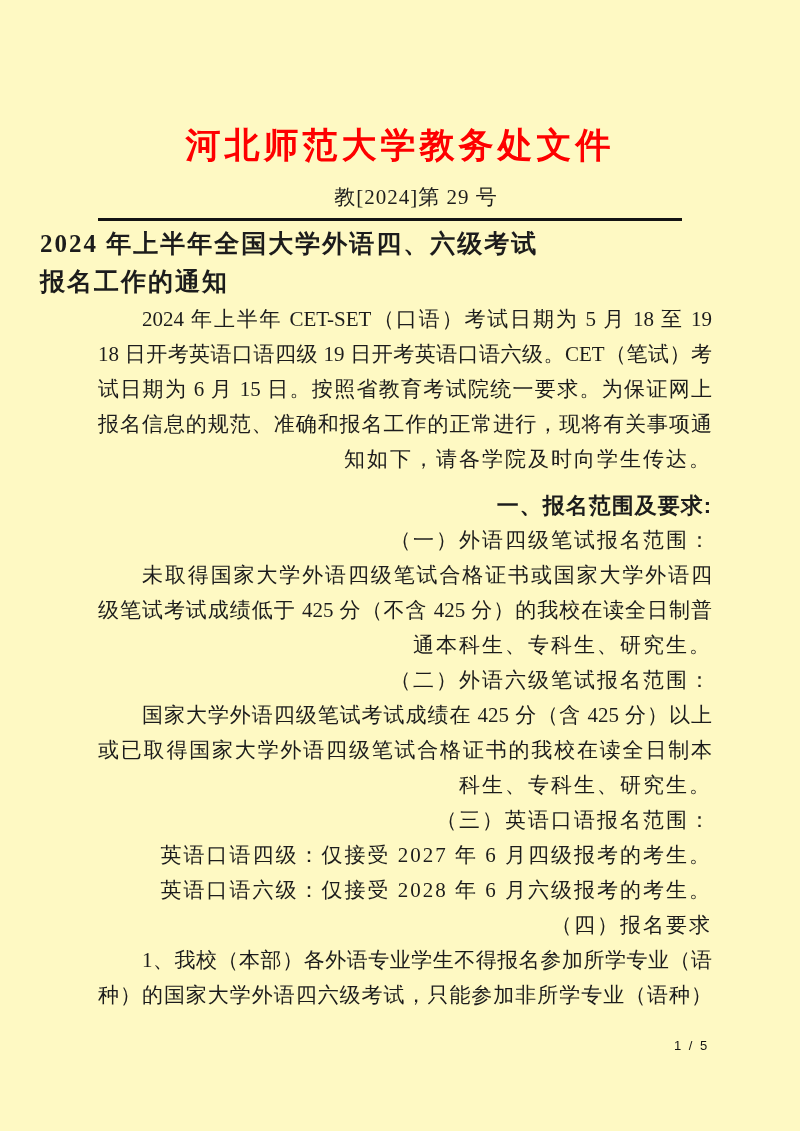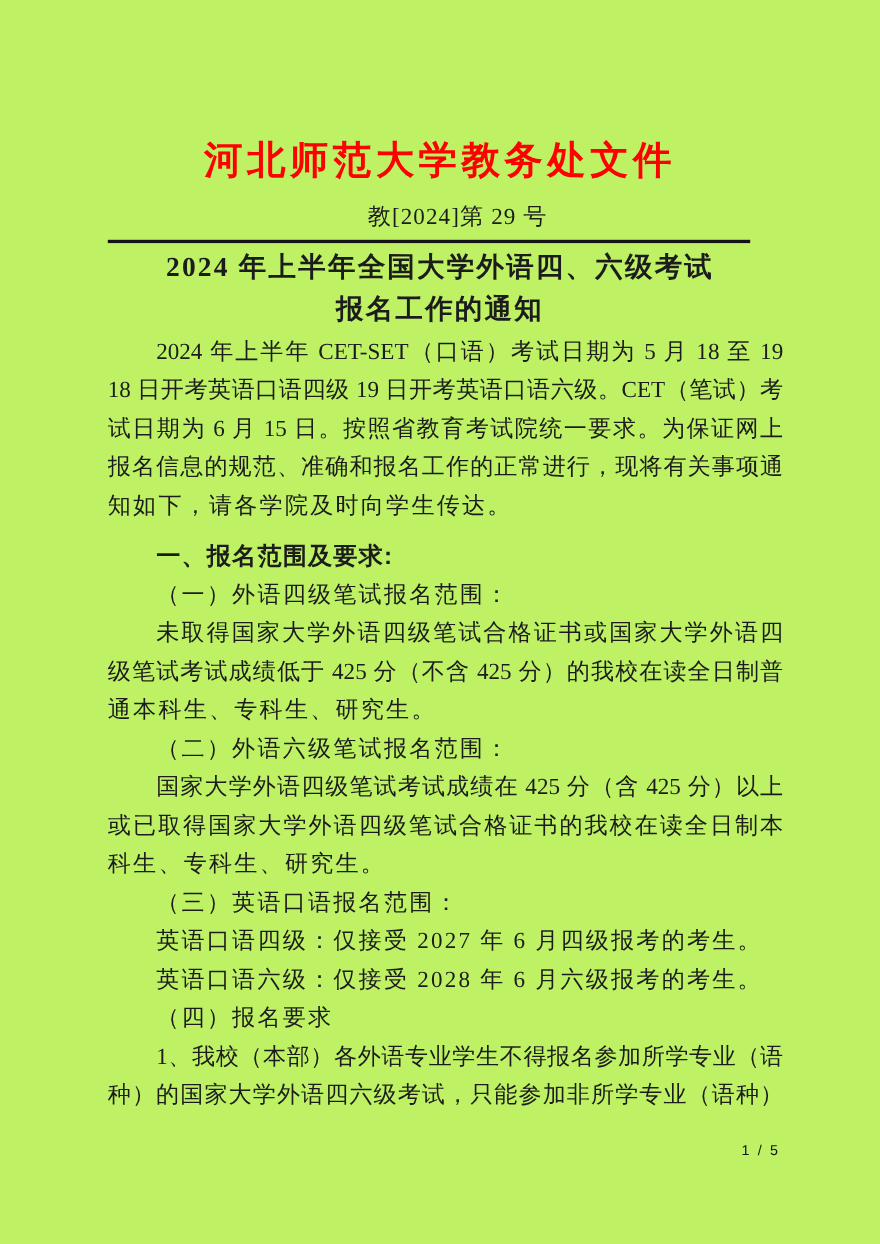--- a/index.html
+++ b/index.html
@@ -2,21 +2,21 @@
 <html><head>
 <meta charset="utf-8">
 <style>
   * { margin: 0; padding: 0; box-sizing: border-box; }
   html, body { background: #ffffff; }
   .page {
     position: relative;
     width: 800px;
     height: 1131px;
     margin: 0 auto;
-    background: #bef264;
+    background: #fef9c3;
     font-family: "Liberation Serif", serif;
     color: #1c1c1c;
     overflow: hidden;
   }
   .letterhead {
     position: absolute;
     top: 122px; left: 0;
     width: 100%;
     text-align: center;
     font-family: "Liberation Sans", sans-serif;
@@ -37,37 +37,39 @@
   .rule {
     position: absolute;
     top: 218px; left: 98px;
     width: 584px; height: 3px;
     background: #141414;
   }
   .doc-title {
     position: absolute;
     top: 225px; left: 0;
     width: 100%;
-    text-align: center;
+    text-align: left;
     font-weight: bold;
     font-size: 25px;
     line-height: 38px;
     letter-spacing: 2px;
+    padding-left: 40px;
   }
   .body-block {
     position: absolute;
     top: 302px; left: 98px;
     width: 614px;
   }
   .line {
     height: 35px;
     line-height: 35px;
     font-size: 21px;
     letter-spacing: 2px;
     overflow: hidden;
+    text-align: right;
   }
   .line.j {
     letter-spacing: 0;
     text-align: justify;
     text-align-last: justify;
     -moz-text-align-last: justify;
   }
   .line.ind { text-indent: 44px; }
   .line.hd {
     font-family: "Liberation Sans", sans-serif;

